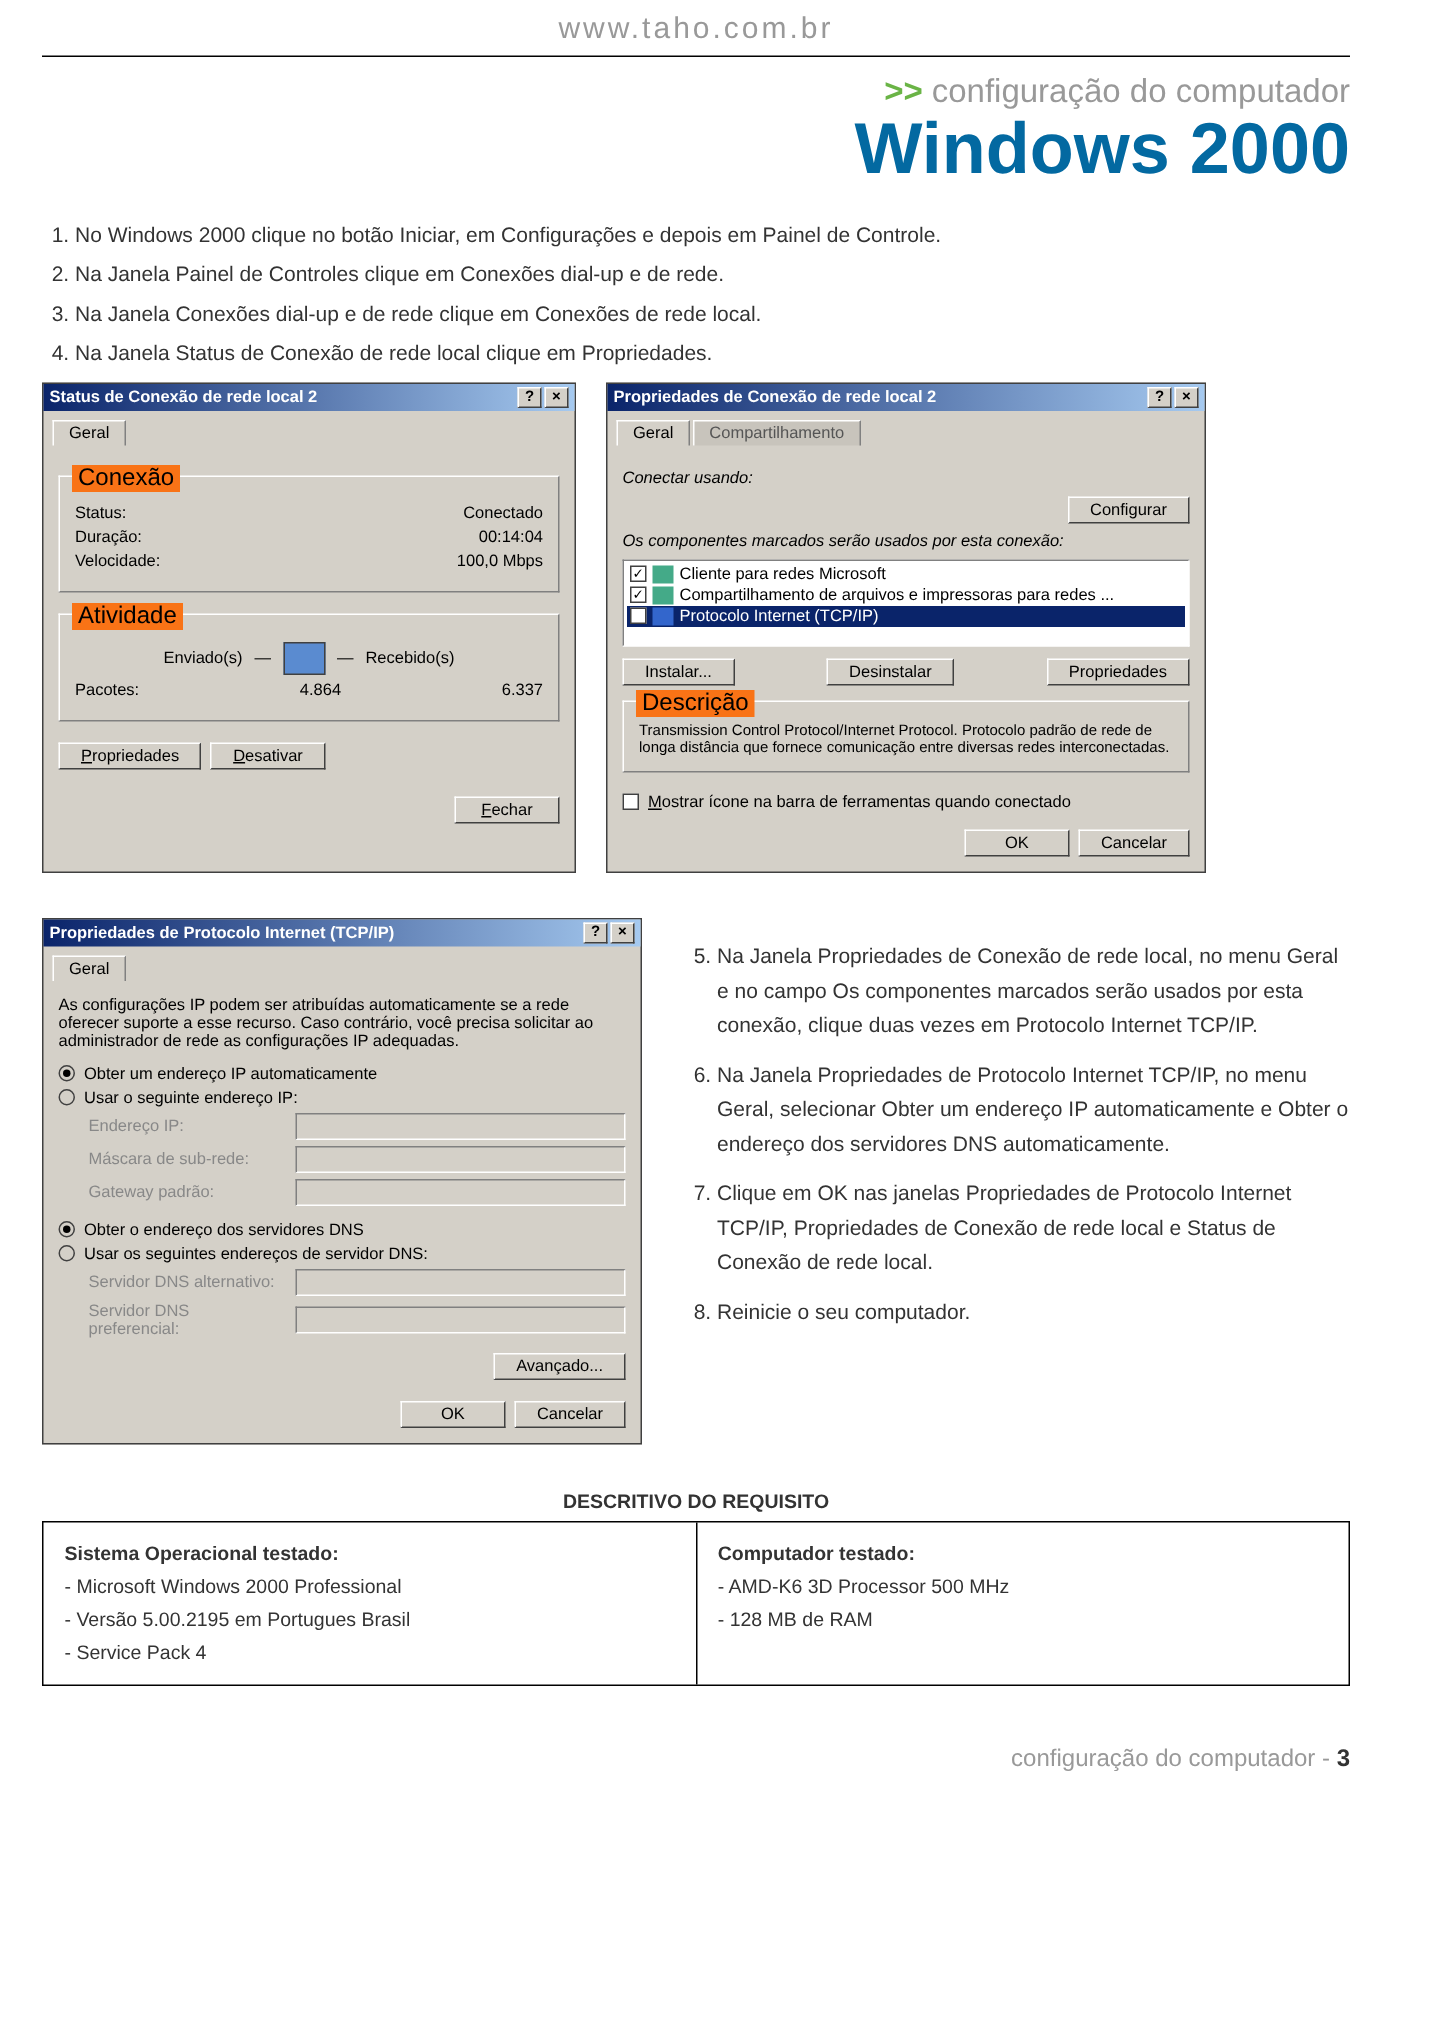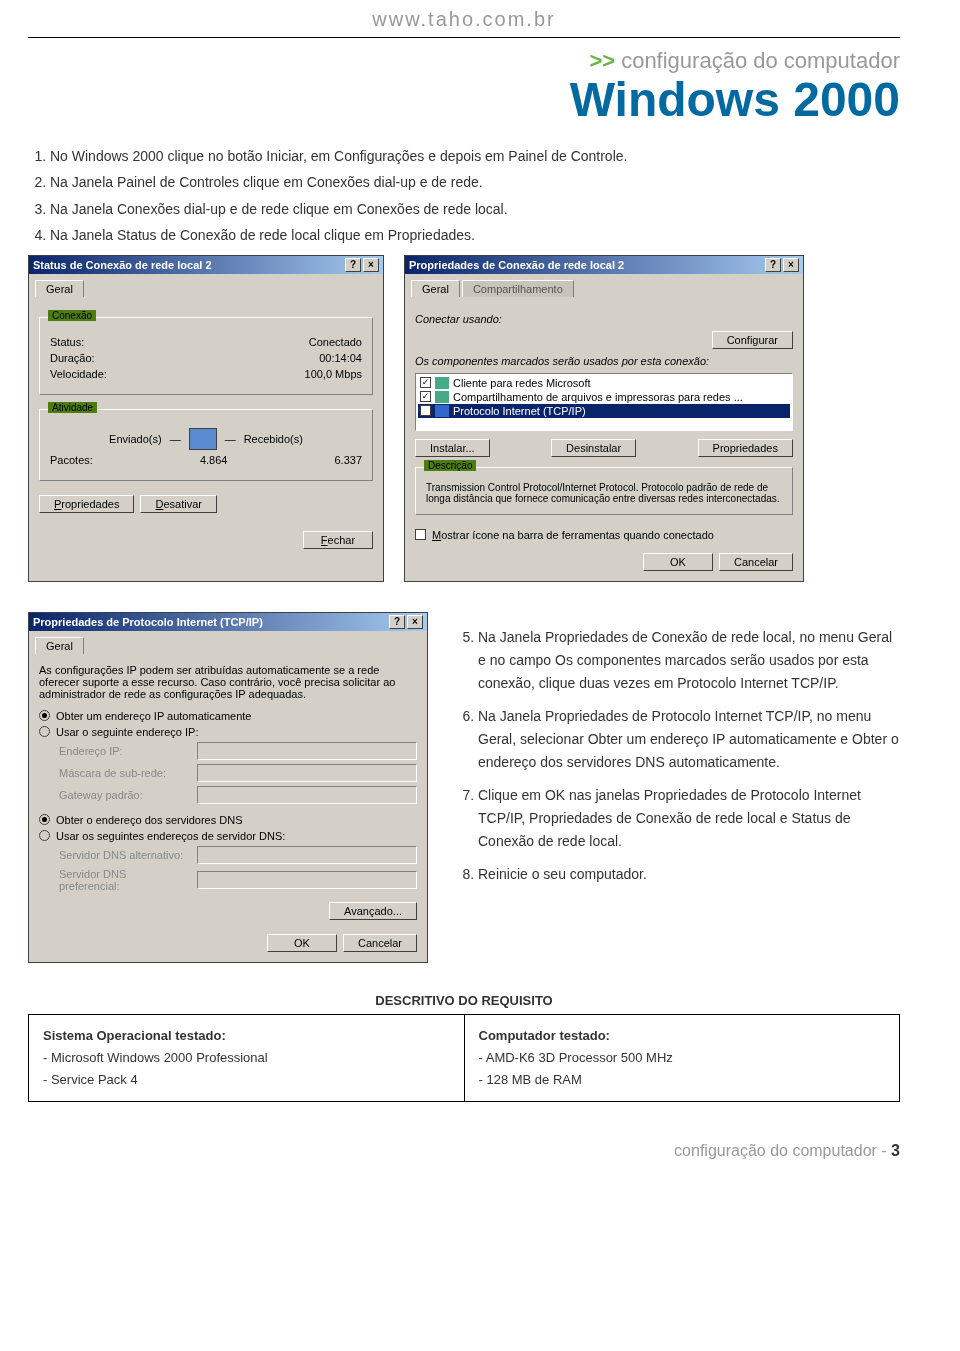--- a/index.html
+++ b/index.html
@@ -107,23 +107,23 @@
     border: 1px solid #808080;
     border-top-color: #fff;
     border-left-color: #fff;
     position: relative;
     margin: 10px 0 14px 0;
     padding: 14px 10px 10px 10px;
   }
   .groupbox .legend {
     position: absolute;
     top: -8px; left: 8px;
-    background: #4d7c0f;
+    background: #f97316;
     padding: 0 4px;
-    font-size: 10px;
+    font-size: 16px;
   }
   .row { display:flex; justify-content:space-between; margin:4px 0; font-size:11px;}
   .btn {
     background: #d4d0c8;
     border: 1px solid #fff;
     border-right-color: #404040;
     border-bottom-color: #404040;
     padding: 2px 14px;
     font: 11px Tahoma, Arial, sans-serif;
     min-width: 70px;
@@ -385,20 +385,21 @@
         <li>Reinicie o seu computador.</li>
       </ol>
     </div>
   </div>
 
   <div class="req-title">DESCRITIVO DO REQUISITO</div>
   <div class="req-table">
     <div class="req-cell">
       <div class="req-head">Sistema Operacional testado:</div>
       <div>- Microsoft Windows 2000 Professional</div>
+      <div>- Versão 5.00.2195 em Portugues Brasil</div>
       <div>- Service Pack 4</div>
     </div>
     <div class="req-cell">
       <div class="req-head">Computador testado:</div>
       <div>- AMD-K6 3D Processor 500 MHz</div>
       <div>- 128 MB de RAM</div>
     </div>
   </div>
 
   <div class="footer">

